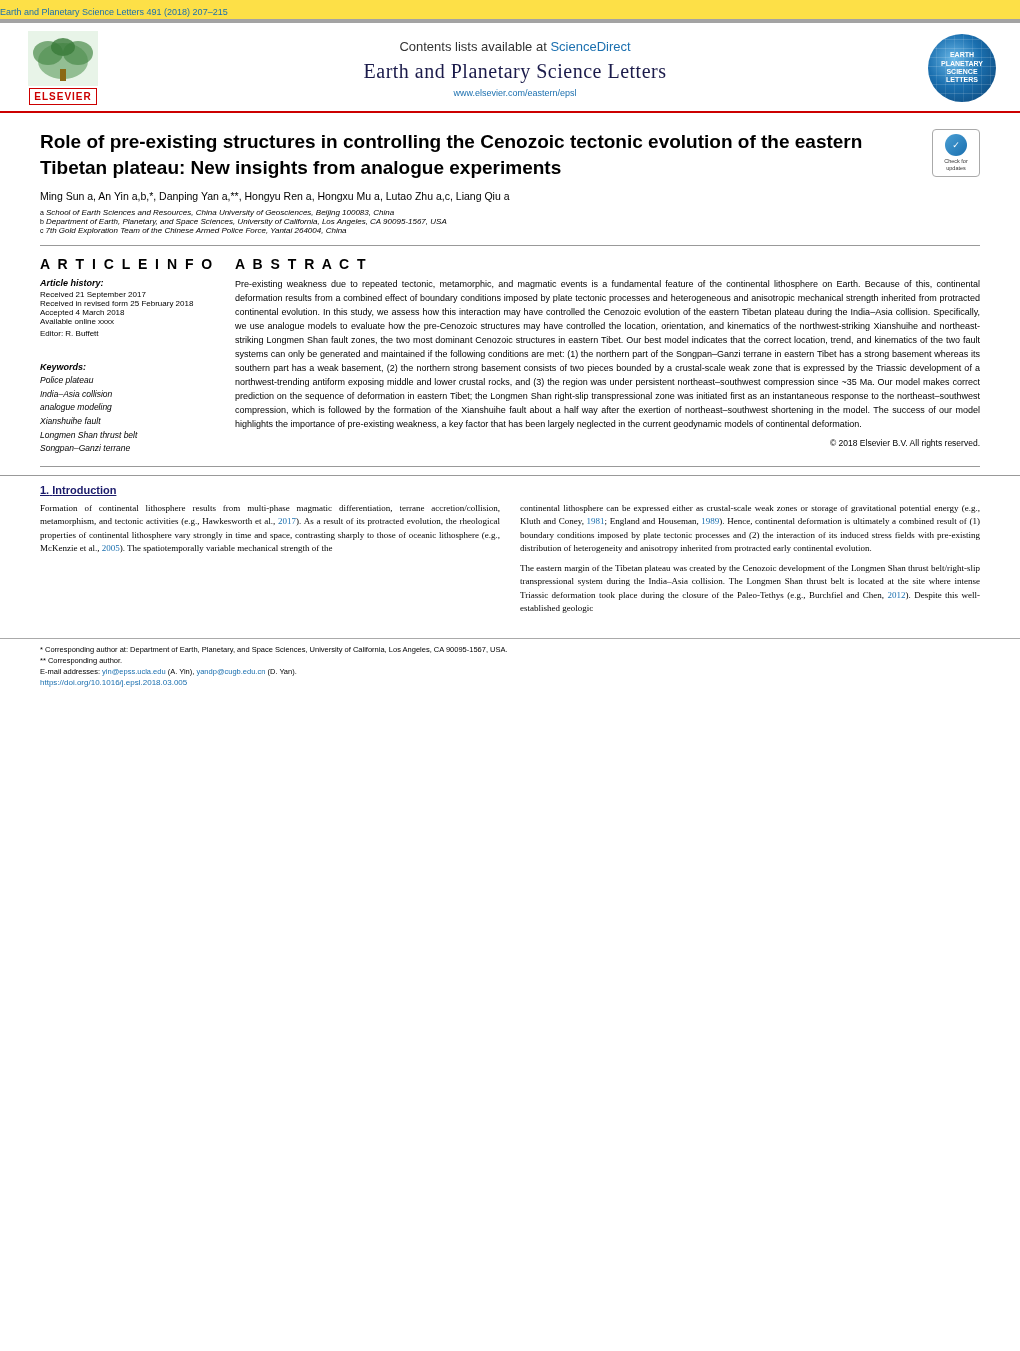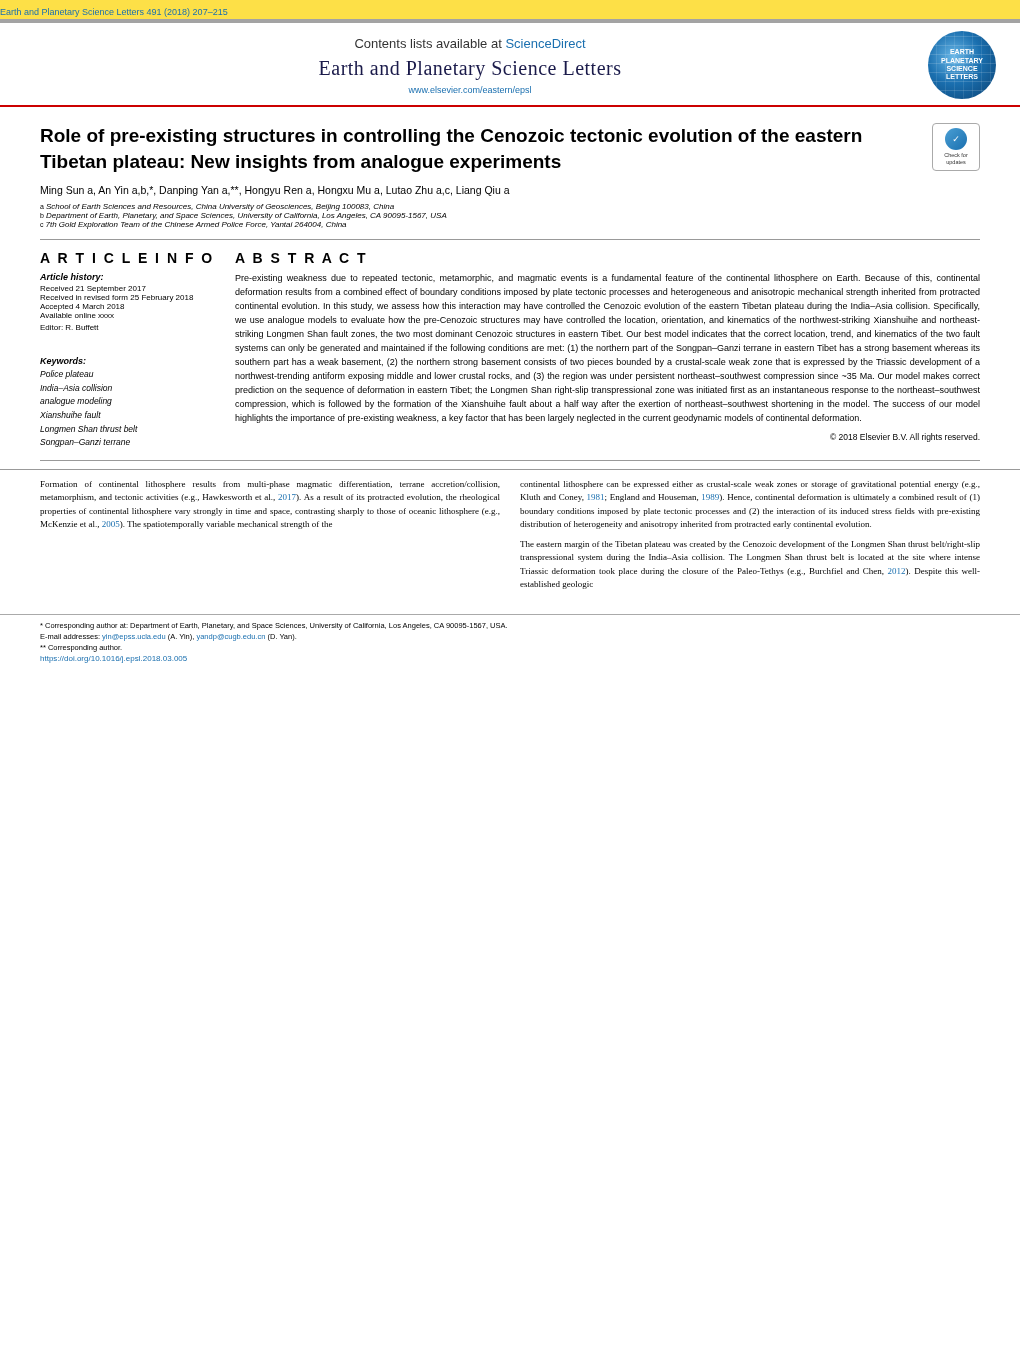--- a/index.html
+++ b/index.html
@@ -338,20 +338,34 @@
 <body>
 
 <div class="page">
 
   <div class="journal-top-bar">
     <span class="journal-ref">Earth and Planetary Science Letters 491 (2018) 207–215</span>
   </div>
 
   <div class="journal-header">
 
+    <div class="journal-logo-left">
+      <div class="logo-img-placeholder">
+        <svg width="70" height="55" viewBox="0 0 70 55">
+          <rect width="70" height="55" fill="#e8f4e8"></rect>
+
+          <ellipse cx="35" cy="30" rx="25" ry="18" fill="#5a9a5a" opacity="0.6"></ellipse>
+          <ellipse cx="20" cy="22" rx="15" ry="12" fill="#4a8a4a" opacity="0.7"></ellipse>
+          <ellipse cx="50" cy="22" rx="15" ry="12" fill="#4a8a4a" opacity="0.7"></ellipse>
+          <rect x="32" y="38" width="6" height="12" fill="#8B6914"></rect>
+          <ellipse cx="35" cy="16" rx="12" ry="9" fill="#3a7a3a" opacity="0.8"></ellipse>
+        </svg>
+      </div>
+      <div class="elsevier-logo">ELSEVIER</div>
+    </div>
 
     <div class="journal-center">
       <div class="contents-line">
         <span>Contents lists available at</span>
         <a href="#" class="ref-link">ScienceDirect</a>
       </div>
       <div class="journal-title-main">Earth and Planetary Science Letters</div>
       <div class="journal-url">
         <a href="#" class="ref-link">www.elsevier.com/eastern/epsl</a>
       </div>
@@ -424,46 +438,50 @@
         <div class="abstract-text">Pre-existing weakness due to repeated tectonic, metamorphic, and magmatic events is a fundamental feature of the continental lithosphere on Earth. Because of this, continental deformation results from a combined effect of boundary conditions imposed by plate tectonic processes and heterogeneous and anisotropic mechanical strength inherited from protracted continental evolution. In this study, we assess how this interaction may have controlled the Cenozoic evolution of the eastern Tibetan plateau during the India–Asia collision. Specifically, we use analogue models to evaluate how the pre-Cenozoic structures may have controlled the location, orientation, and kinematics of the northwest-striking Xianshuihe and northeast-striking Longmen Shan fault zones, the two most dominant Cenozoic structures in eastern Tibet. Our best model indicates that the correct location, trend, and kinematics of the two fault systems can only be generated and maintained if the following conditions are met: (1) the northern part of the Songpan–Ganzi terrane in eastern Tibet has a strong basement whereas its southern part has a weak basement, (2) the northern strong basement consists of two pieces bounded by a crustal-scale weak zone that is expressed by the Triassic development of a northwest-trending antiform exposing middle and lower crustal rocks, and (3) the region was under persistent northeast–southwest compression since ~35 Ma. Our model makes correct prediction on the sequence of deformation in eastern Tibet; the Longmen Shan right-slip transpressional zone was initiated first as an instantaneous response to the northeast–southwest compression, which is followed by the formation of the Xianshuihe fault about a half way after the exertion of northeast–southwest shortening in the model. The success of our model highlights the importance of pre-existing weakness, a key factor that has been largely neglected in the current geodynamic models of continental deformation.</div>
         <div class="copyright-line">© 2018 Elsevier B.V. All rights reserved.</div>
       </div>
     </div>
   </div>
 
   <hr class="divider-line" style="margin: 0 40px;">
 
   <div class="article-body">
 
+    <div class="section-heading">
+      <span>1.</span>
+      <span>Introduction</span>
+    </div>
 
     <div class="two-col-body">
       <div class="body-col">
         <p class="body-text">
           Formation of continental lithosphere results from multi-phase magmatic differentiation, terrane accretion/collision, metamorphism, and tectonic activities (e.g., Hawkesworth et al., <a href="#" class="ref-link">2017</a>). As a result of its protracted evolution, the rheological properties of continental lithosphere vary strongly in time and space, contrasting sharply to those of oceanic lithosphere (e.g., McKenzie et al., <a href="#" class="ref-link">2005</a>). The spatiotemporally variable mechanical strength of the
         </p>
       </div>
       <div class="body-col">
         <p class="body-text">
           continental lithosphere can be expressed either as crustal-scale weak zones or storage of gravitational potential energy (e.g., Kluth and Coney, <a href="#" class="ref-link">1981</a>; England and Houseman, <a href="#" class="ref-link">1989</a>). Hence, continental deformation is ultimately a combined result of (1) boundary conditions imposed by plate tectonic processes and (2) the interaction of its induced stress fields with pre-existing distribution of heterogeneity and anisotropy inherited from protracted early continental evolution.
         </p>
         <p class="body-text">
           The eastern margin of the Tibetan plateau was created by the Cenozoic development of the Longmen Shan thrust belt/right-slip transpressional system during the India–Asia collision. The Longmen Shan thrust belt is located at the site where intense Triassic deformation took place during the closure of the Paleo-Tethys (e.g., Burchfiel and Chen, <a href="#" class="ref-link">2012</a>). Despite this well-established geologic
         </p>
       </div>
     </div>
   </div>
 
   <div class="footnotes-area">
     <div class="footnote-item">* Corresponding author at: Department of Earth, Planetary, and Space Sciences, University of California, Los Angeles, CA 90095-1567, USA.</div>
+    <div class="footnote-item">** Corresponding author.</div>
     <div class="footnote-item">
       <span>E-mail addresses: </span>
       <a href="#" class="ref-link">yin@epss.ucla.edu</a>
       <span> (A. Yin), </span>
       <a href="#" class="ref-link">yandp@cugb.edu.cn</a>
       <span> (D. Yan).</span>
     </div>
-    <div class="footnote-item">** Corresponding author.</div>
     <div class="doi-line">
       <a href="#" class="ref-link">https://doi.org/10.1016/j.epsl.2018.03.005</a>
     </div>
   </div>
 
 </div>
 
 </body></html>

